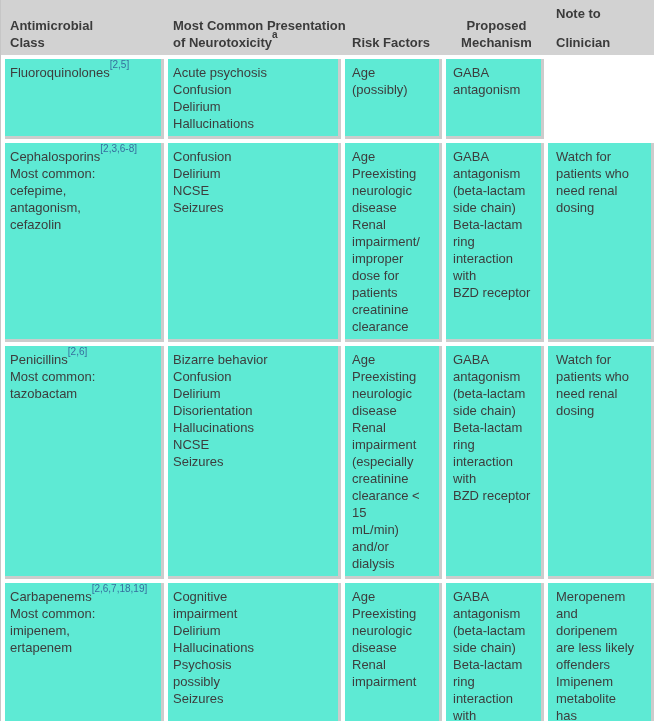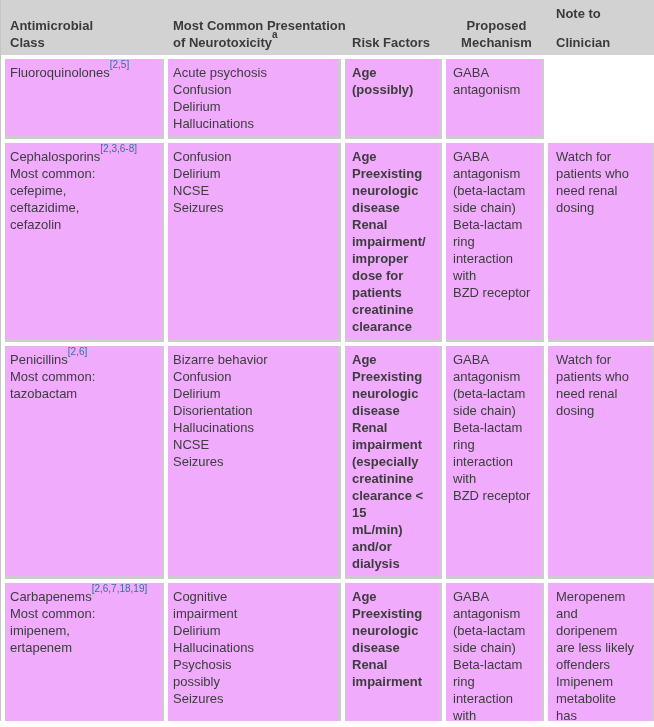--- a/index.html
+++ b/index.html
@@ -26,29 +26,29 @@
     font-weight:bold;color:#3b3b3b;line-height:17px;
     padding:5px 4px 4px 5px;box-sizing:border-box;
   }
   .hcell.c1{padding-left:5px;}
   .hcell.c2{padding-left:7px;}
   .hcell.c3{padding-left:7px;text-align:center;}
   .hcell.c4{padding-left:8px;gap:12px;}
   .body-rows{margin-top:4px;}
   .row{margin-bottom:4px;}
   .cell{
-    background:#f0abfc;
+    background:#5eead4;
     border-right:3px solid #cccccc;
     border-bottom:3px solid #cccccc;
     box-sizing:border-box;
     line-height:17px;
     padding:5px 6px 4px 5px;
   }
   .cell.c1{padding-left:5px;}
-  .cell.c2{padding-left:7px;padding-right:15px;font-weight:bold;}
+  .cell.c2{padding-left:7px;padding-right:15px;}
   .cell.c3{padding-left:7px;padding-right:4px;}
   .cell.c4{padding-left:8px;padding-right:4px;}
   sup.ref{
     font-size:10px;line-height:0;position:relative;top:-4px;
     color:#366f9e;cursor:pointer;
   }
   sup.note{
     font-size:10px;line-height:0;position:relative;top:-4px;
     color:#3b3b3b;font-weight:bold;
   }
@@ -97,21 +97,21 @@
         <div class="cell c3">
           <div class="line">GABA</div>
           <div class="line">antagonism</div>
         </div>
       </div>
       <div class="grid-row row">
         <div class="cell c0">
           <div class="line"><span>Cephalosporins</span><sup class="ref">[2,3,6-8]</sup></div>
           <div class="line">Most common:</div>
           <div class="line">cefepime,</div>
-          <div class="line">ceftazidime,</div>
+          <div class="line">antagonism,</div>
           <div class="line">cefazolin</div>
         </div>
         <div class="cell c1">
           <div class="line">Confusion</div>
           <div class="line">Delirium</div>
           <div class="line">NCSE</div>
           <div class="line">Seizures</div>
         </div>
         <div class="cell c2">
           <div class="line">Age</div>

